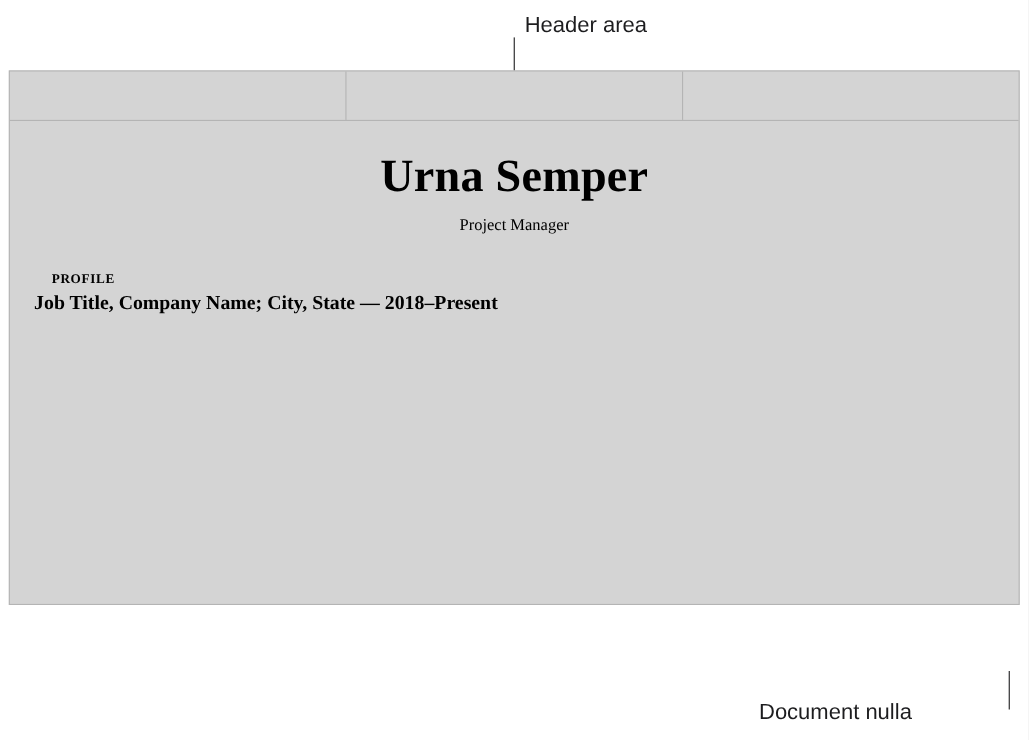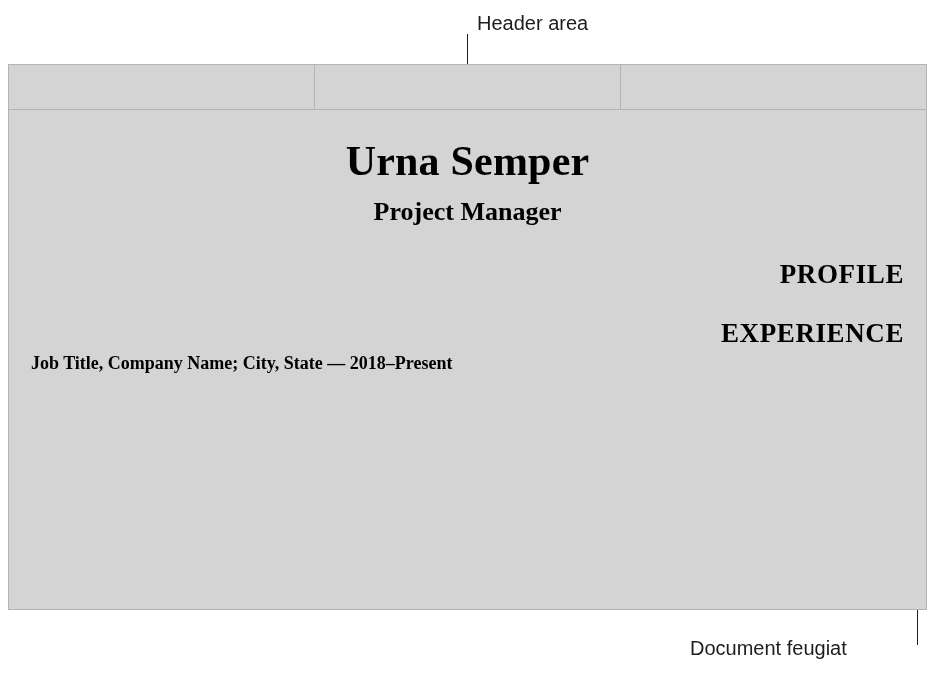--- a/index.html
+++ b/index.html
@@ -46,21 +46,21 @@
     top: 610px;
     height: 35px;
   }
 
   
   #document-page {
     position: absolute;
     left: 8px;
     top: 64px;
     width: 919px;
-    height: 546px;
+    height: 486px;
     background: #d4d4d4;
     border: 1px solid #b4b4b4;
     box-sizing: border-box;
   }
 
   
   #header-area {
     position: absolute;
     left: 0;
     top: 0;
@@ -103,32 +103,31 @@
   #doc-name {
     text-align: center;
     font-size: 42px;
     font-weight: bold;
     letter-spacing: 0.2px;
     margin: 10px 0 0 0;
     line-height: 1.1;
   }
   #doc-role {
     text-align: center;
-    font-size: 26px;
-    font-weight: bold;
+    font-size: 15px;
+    font-weight: normal;
     margin: 12px 0 0 0;
     line-height: 1.2;
   }
 
   .section-heading {
-    font-size: 27px;
+    font-size: 12px;
     font-weight: bold;
     letter-spacing: 0.6px;
     margin: 32px 0 2px 16px;
-    text-align: right;
   }
   #experience-heading {
     margin-top: 28px;
   }
   .body-paragraph {
     font-size: 20.5px;
     line-height: 1.42;
     margin: 0;
   }
   .job-line {
@@ -152,19 +151,18 @@
     <div class="header-cell"></div>
   </div>
   <div id="header-divider"></div>
 
   <div id="document-body">
     <div id="doc-name">Urna Semper</div>
     <div id="doc-role">Project Manager</div>
 
     <div class="section-heading" id="profile-heading">PROFILE</div>
 
-    <div class="section-heading" id="experience-heading">EXPERIENCE</div>
     <p class="job-line">Job Title, Company Name; City, State — 2018–Present</p>
   </div>
 </div>
 
 <div class="callout-line" id="margin-callout-line"></div>
-<div class="callout-label" id="margin-callout-label">Document feugiat</div>
+<div class="callout-label" id="margin-callout-label">Document nulla</div>
 
 </body></html>

